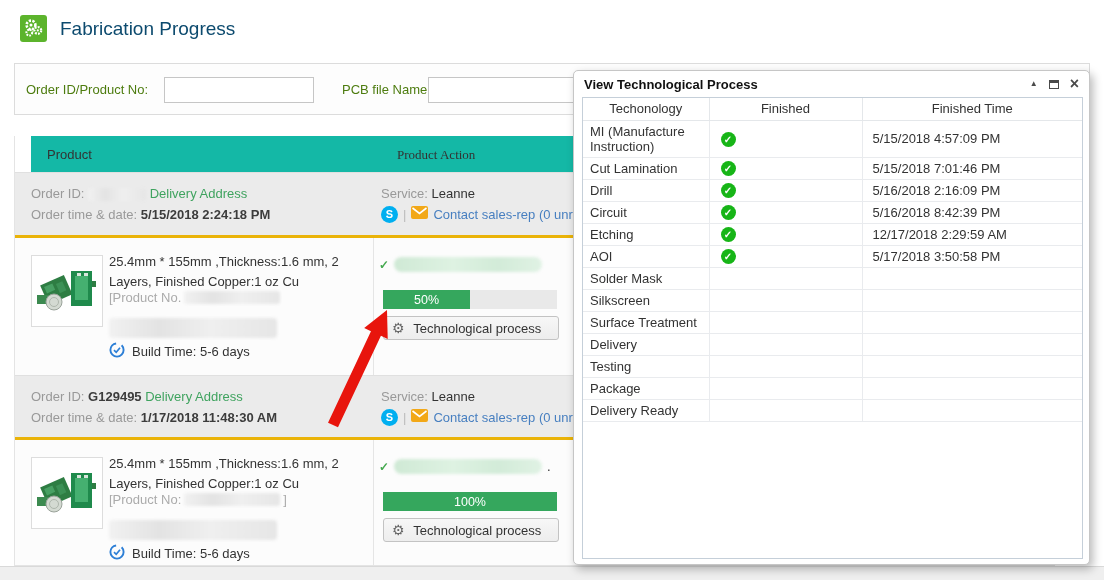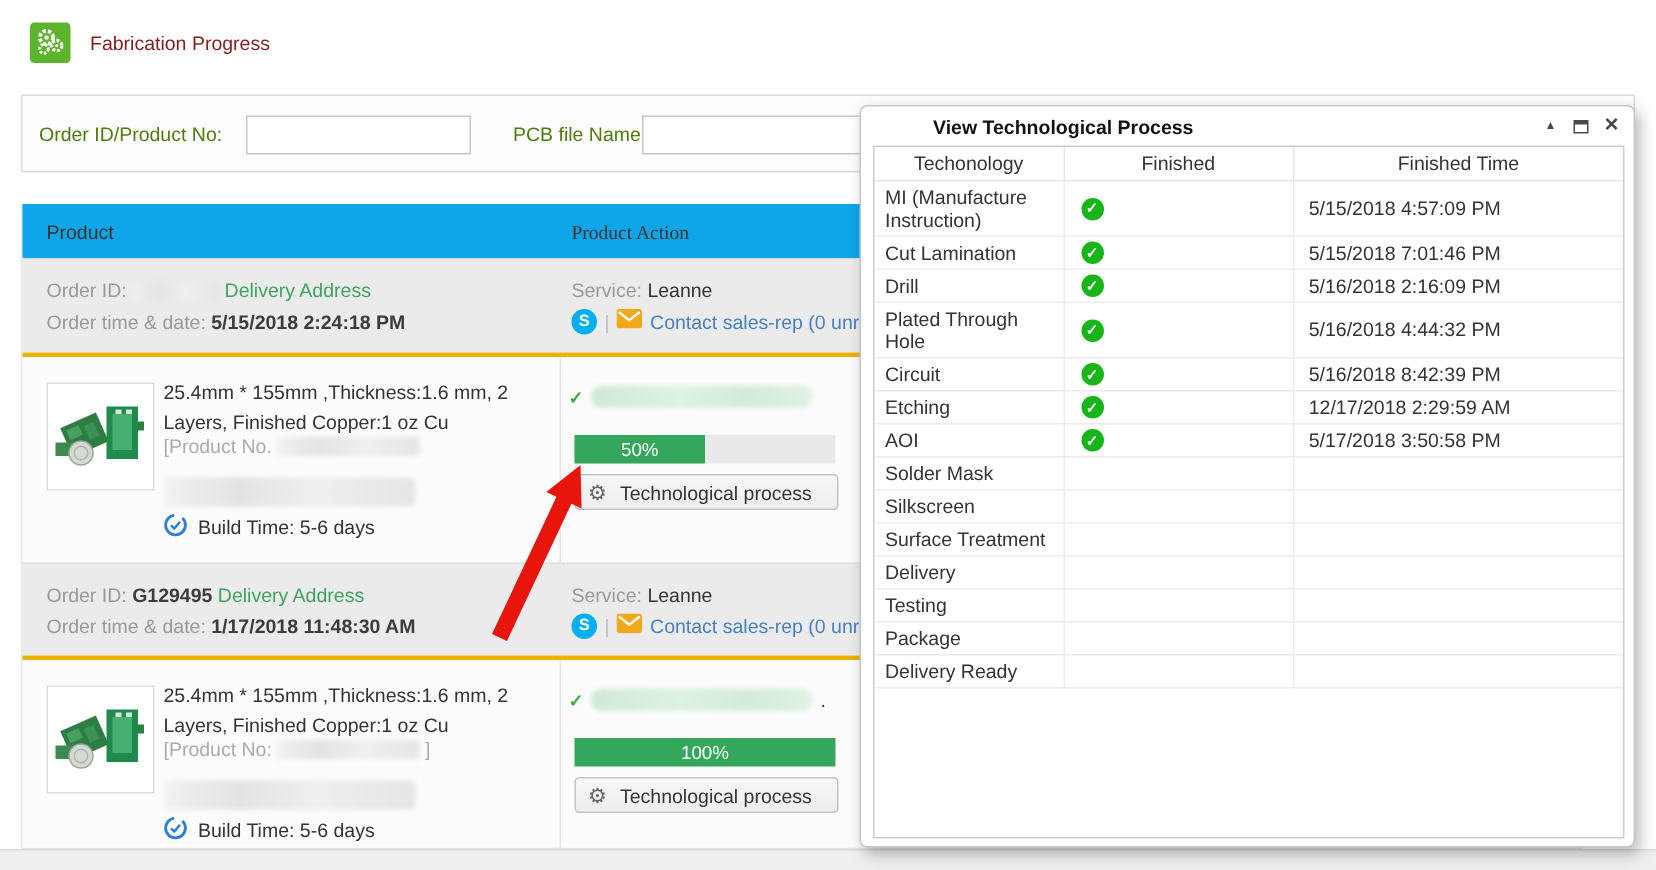--- a/index.html
+++ b/index.html
@@ -3,34 +3,34 @@
 <meta charset="utf-8">
 <style>
   * { margin:0; padding:0; box-sizing:border-box; }
   html,body { background:#fff; }
   body { font-family:"Liberation Sans", sans-serif; }
   .stage { position:relative; width:1104px; height:580px; background:#fff; overflow:hidden; font-size:13px; color:#333; }
 
   
   .app-header { position:absolute; left:20px; top:15px; display:flex; align-items:center; gap:13px; }
   .app-icon { width:27px; height:27px; background:#5cb42c; border-radius:3px; display:flex; align-items:center; justify-content:center; }
-  .page-title { font-size:13px; color:#7f1d1d; }
+  .page-title { font-size:19px; color:#0c4a6e; }
 
   
   .search-panel { position:absolute; left:14px; top:63px; width:1076px; height:52px; border:1px solid #dcdcdc; background:#fdfdfd; }
   .search-panel .lbl { position:absolute; top:18px; color:#4d7c0f; }
   .lbl-order { left:11px; }
   .lbl-pcb { left:327px; }
   .search-panel input { position:absolute; top:13px; width:150px; height:26px; border:1px solid #c6c6c6; background:#fff; font-family:inherit; font-size:13px; padding:0 6px; }
   .inp-order { left:149px; }
   .inp-pcb { left:413px; }
 
   
   .content { position:absolute; left:14px; top:136px; width:1041px; height:430px; border:1px solid #e4e4e4; border-top:none; }
-  .grid-header { height:36px; background:#0ea5e9; position:relative; }
+  .grid-header { height:36px; background:#14b8a6; position:relative;margin-left:16px; }
   .grid-header span { position:absolute; top:11px; color:#333; }
   .col-product { left:16px; }
   .col-action { left:366px;font-family:Liberation Serif, serif; }
 
   .order-header { position:relative; background:#ebebeb; border-top:1px solid #e0e0e0; }
   .order-header .o-left { position:absolute; left:16px; top:10px; line-height:21px; }
   .order-header .o-right { position:absolute; left:366px; top:10px; line-height:21px; }
   .gray { color:#999; }
   .strong { color:#3c3c3c; font-weight:700; }
   .link-green { color:#3fa35f; cursor:pointer; text-decoration:none; }
@@ -61,21 +61,21 @@
   .redacted.r-pno { width:96px; height:13px; }
   .redacted.r-block { width:168px; height:20px; border-radius:4px; }
   .redacted.r-pill { width:148px; height:15px; border-radius:8px; background:linear-gradient(90deg,#cfe9d5,#def2e2 40%,#d2ebd8 70%,#e0f2e4); }
 
   
   .anno-arrow { position:absolute; left:315px; top:300px; z-index:5; }
 
   
   .modal { position:absolute; left:573px; top:70px; width:517px; height:495px; background:#fff; border:1px solid #c6c6c6; border-radius:5px; box-shadow:3px 4px 10px rgba(0,0,0,.28); z-index:10; }
   .modal-titlebar { position:relative; height:26px; }
-  .modal-title { position:absolute; left:10px; top:6px; font-weight:bold; font-size:13px; color:#111;margin-left:38px; }
+  .modal-title { position:absolute; left:10px; top:6px; font-weight:bold; font-size:13px; color:#111; }
   .modal-controls { position:absolute; right:10px; top:5px; display:flex; align-items:center; gap:11px; }
   .win-icon { color:#4a4a4a; cursor:pointer; line-height:1; }
   .collapse-glyph { font-size:8px; }
   .maximize-box { width:10px; height:9px; border:1px solid #4a4a4a; border-top-width:3px; display:inline-block; }
   .close-glyph { font-size:16px; font-weight:bold; }
 
   .proc-wrap { position:absolute; left:8px; top:26px; width:501px; height:462px; border:1px solid #c5cfd9; background:#fff; overflow:hidden; }
   table.proc { border-collapse:collapse; width:499px; table-layout:fixed; font-size:13px; color:#333; }
   table.proc col.c1 { width:126px; } table.proc col.c2 { width:153px; } table.proc col.c3 { width:220px; }
   table.proc th { font-weight:normal; text-align:center; height:22px; border-bottom:1px solid #e4e7ea; border-right:1px solid #e4e7ea; color:#333; }
@@ -316,25 +316,20 @@
     <td class="c-fin"><span class="check-circle">✓</span></td>
     <td class="c-time">5/15/2018 7:01:46 PM</td>
   </tr>
 
   <tr>
     <td class="c-name">Drill</td>
     <td class="c-fin"><span class="check-circle">✓</span></td>
     <td class="c-time">5/16/2018 2:16:09 PM</td>
   </tr>
 
-  <tr>
-    <td class="c-name">Plated Through Hole</td>
-    <td class="c-fin"><span class="check-circle">✓</span></td>
-    <td class="c-time">5/16/2018 4:44:32 PM</td>
-  </tr>
 
   <tr>
     <td class="c-name">Circuit</td>
     <td class="c-fin"><span class="check-circle">✓</span></td>
     <td class="c-time">5/16/2018 8:42:39 PM</td>
   </tr>
 
   <tr>
     <td class="c-name">Etching</td>
     <td class="c-fin"><span class="check-circle">✓</span></td>

